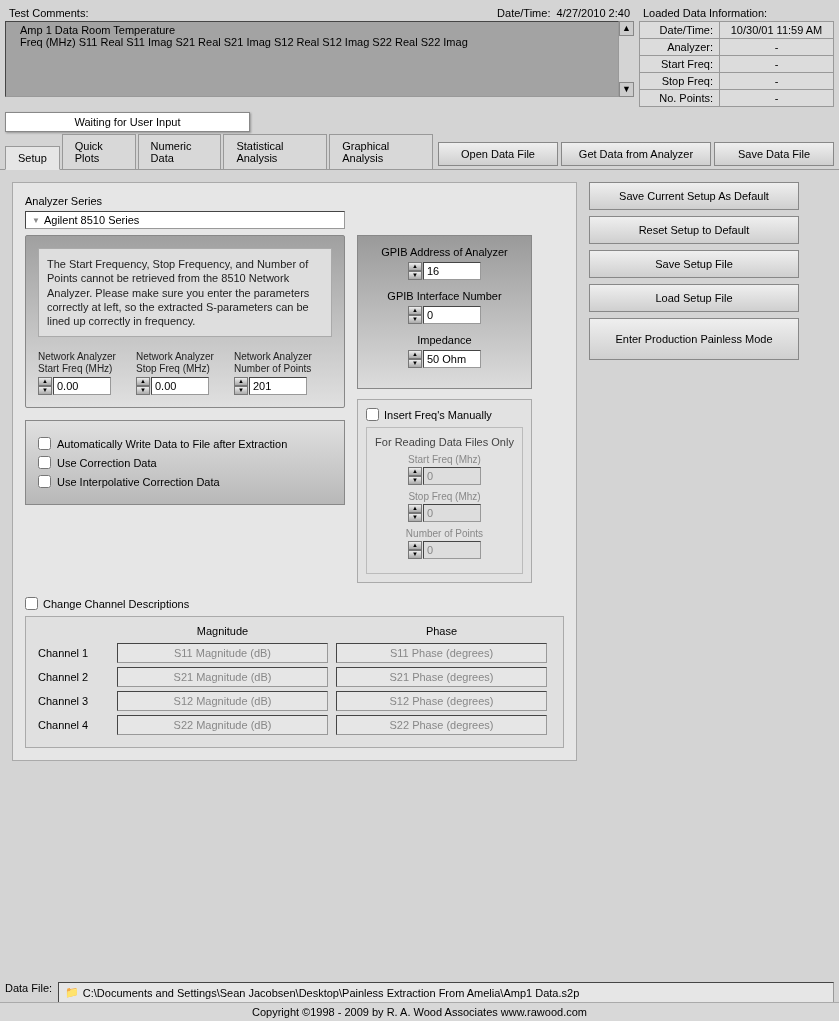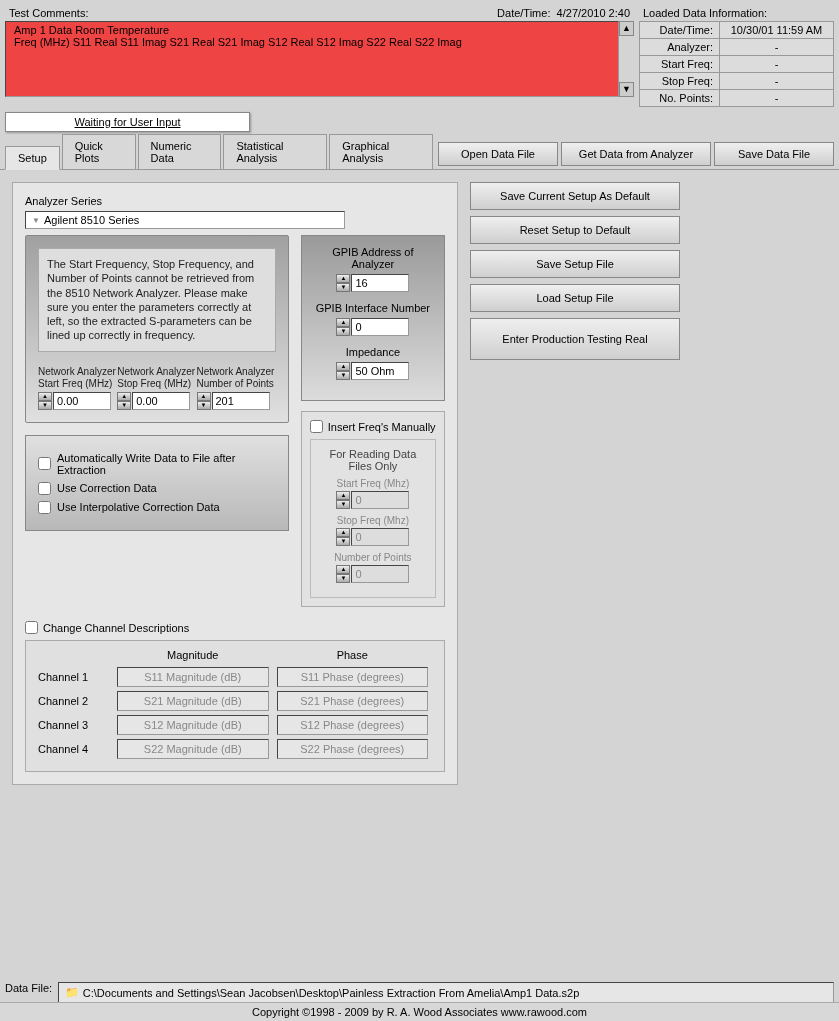--- a/index.html
+++ b/index.html
@@ -47,26 +47,26 @@
 }
 .comments-label-row {
   display: flex;
   justify-content: space-between;
   font-size: 11px;
   padding: 2px 4px;
 }
 .comments-textarea {
   width: 100%;
   height: 76px;
-  background: #ef4444;
+  background: #a3a3a3;
   border: 1px inset #999;
   resize: none;
   font-family: inherit;
   font-size: 11px;
-  padding: 2px 8px;
+  padding: 2px 14px;
 }
 .loaded-info {
   width: 195px;
 }
 .loaded-info-title {
   font-size: 11px;
   padding: 2px 4px;
 }
 .info-table {
   border-collapse: collapse;
@@ -78,21 +78,20 @@
   padding: 2px 6px;
   background: #dcdcdc;
   text-align: center;
 }
 .info-table td:first-child {
   text-align: right;
   width: 80px;
 }
 .status-row {
   padding: 0 5px 2px 5px;
-  text-decoration: underline;
 }
 .status-box {
   width: 245px;
   background: #fff;
   border: 1px solid #888;
   box-shadow: 1px 1px 2px rgba(0,0,0,0.3);
   text-align: center;
   padding: 3px;
   font-size: 11px;
 }
@@ -127,21 +126,21 @@
   font-size: 11px;
   cursor: pointer;
   min-width: 120px;
 }
 .main-content {
   display: flex;
   padding: 12px;
   gap: 12px;
 }
 .left-col {
-  width: 446px;
+  width: 565px;
   background: #e6e6e6;
   border: 1px solid #aaa;
   padding: 12px;
 }
 .right-col {
   width: 210px;
 }
 .group-label {
   font-size: 11px;
   margin-bottom: 4px;
@@ -625,21 +624,21 @@
         </div>
       </div>
     </div>
   </div>
 
   <div class="right-col">
     <button class="side-btn">Save Current Setup As Default</button>
     <button class="side-btn">Reset Setup to Default</button>
     <button class="side-btn">Save Setup File</button>
     <button class="side-btn">Load Setup File</button>
-    <button class="side-btn tall">Enter Production Testing Real</button>
+    <button class="side-btn tall">Enter Production Painless Mode</button>
   </div>
 </div>
 
 <div class="footer-bar">
   <span class="df-lbl">Data File:</span>
   <div class="df-path">
     <span class="folder-icon">📁</span>
     <span>C:\Documents and Settings\Sean Jacobsen\Desktop\Painless Extraction From Amelia\Amp1 Data.s2p</span>
   </div>
 </div>

